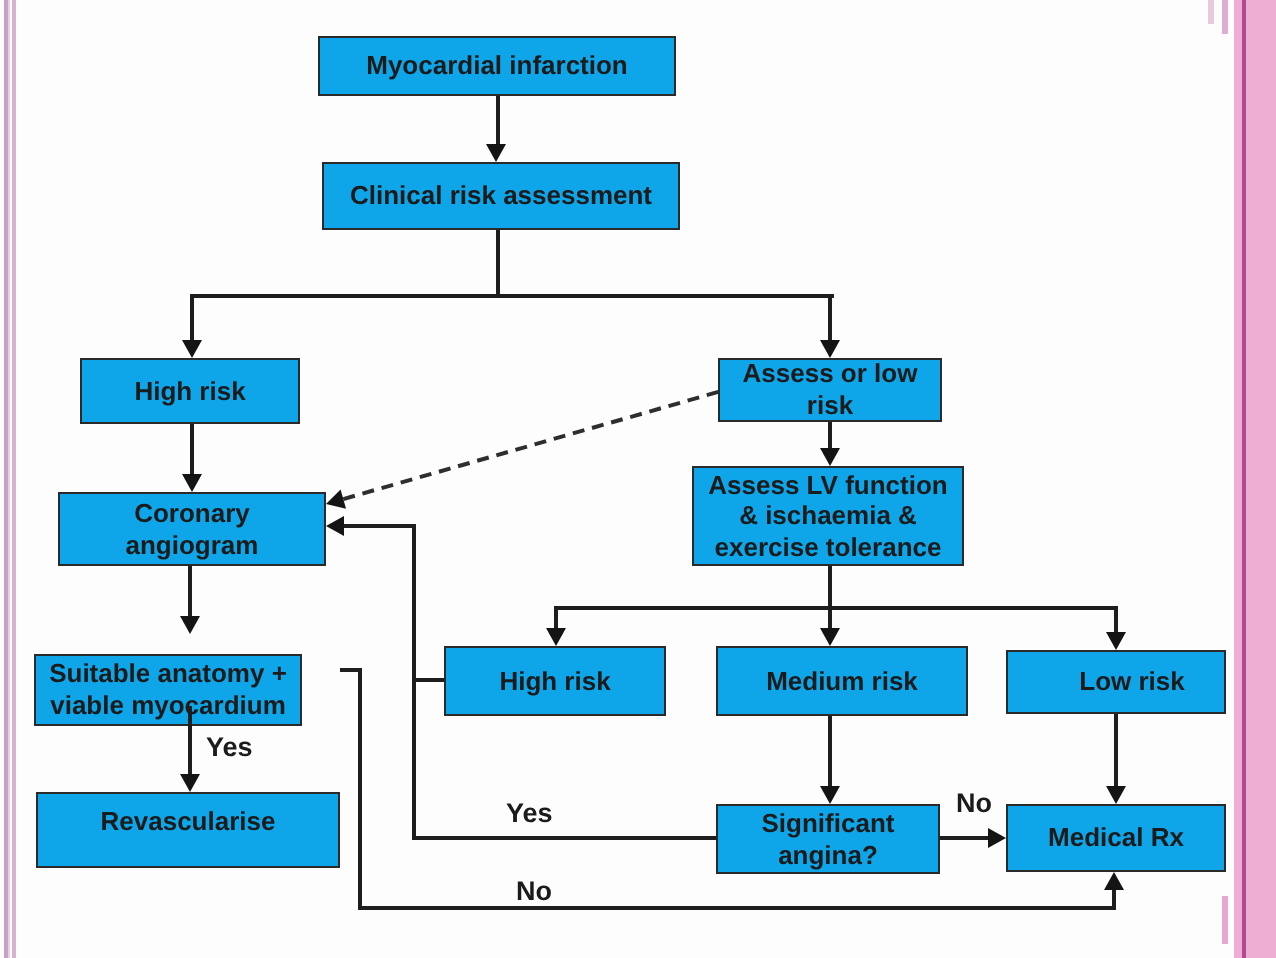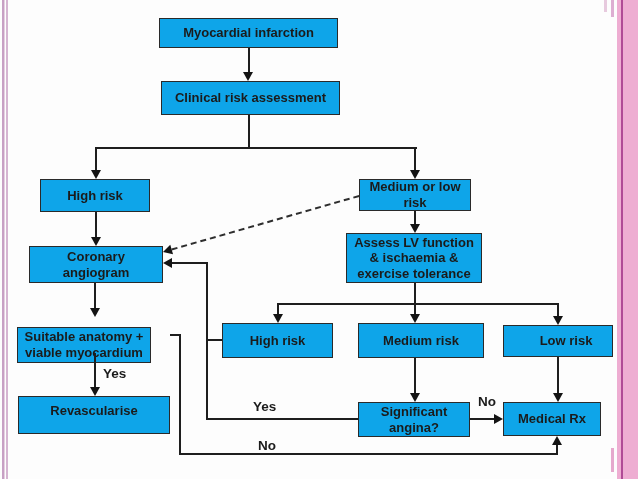--- a/index.html
+++ b/index.html
@@ -41,36 +41,36 @@
   <div class="stripe" style="left:6px;width:2px;background:#d5b4d1;"></div>
   <div class="stripe" style="left:617px;width:21px;background:#eeadd2;"></div>
   <div class="stripe" style="left:621px;width:2px;background:#b04a96;"></div>
   <div style="position:absolute;left:604px;top:0;width:3px;height:12px;background:#e7cade;"></div>
   <div style="position:absolute;left:611px;top:0;width:3px;height:17px;background:#ddaed2;"></div>
   <div style="position:absolute;left:611px;top:448px;width:3px;height:24px;background:#e5a9cd;"></div>
 
   <div class="node" style="left:159px;top:18px;width:179px;height:30px;">Myocardial infarction</div>
   <div class="node" style="left:161px;top:81px;width:179px;height:34px;">Clinical risk assessment</div>
   <div class="node" style="left:40px;top:179px;width:110px;height:33px;">High risk</div>
-  <div class="node" style="left:359px;top:179px;width:112px;height:32px;">Medium or low
+  <div class="node" style="left:359px;top:179px;width:112px;height:32px;">Assess or low
 risk</div>
   <div class="node" style="left:29px;top:246px;width:134px;height:37px;">Coronary
 angiogram</div>
   <div class="node" style="left:346px;top:233px;width:136px;height:50px;">Assess LV function
 &amp; ischaemia &amp;
 exercise tolerance</div>
   <div class="node" style="left:17px;top:327px;width:134px;height:36px;">Suitable anatomy +
 viable myocardium</div>
   <div class="node" style="left:222px;top:323px;width:111px;height:35px;">High risk</div>
   <div class="node" style="left:358px;top:323px;width:126px;height:35px;">Medium risk</div>
   <div class="node" style="left:503px;top:325px;width:110px;height:32px;padding-left:16px;">Low risk</div>
   <div class="node top-align" style="left:18px;top:396px;width:152px;height:38px;">Revascularise</div>
   <div class="node" style="left:358px;top:402px;width:112px;height:35px;">Significant
 angina?</div>
-  <div class="node" style="left:503px;top:402px;width:98px;height:34px;">Medical Rx</div>
+  <div class="node" style="left:503px;top:402px;width:110px;height:34px;">Medical Rx</div>
 
   <div class="vline" style="left:248px;top:48px;height:25px;"></div>
   <div class="arr arr-down" style="left:243px;top:72px;"></div>
 
   <div class="vline" style="left:248px;top:115px;height:34px;"></div>
   <div class="hline" style="left:95px;top:147px;width:322px;"></div>
   <div class="vline" style="left:95px;top:147px;height:24px;"></div>
   <div class="arr arr-down" style="left:91px;top:170px;"></div>
   <div class="vline" style="left:414px;top:147px;height:24px;"></div>
   <div class="arr arr-down" style="left:410px;top:170px;"></div>

